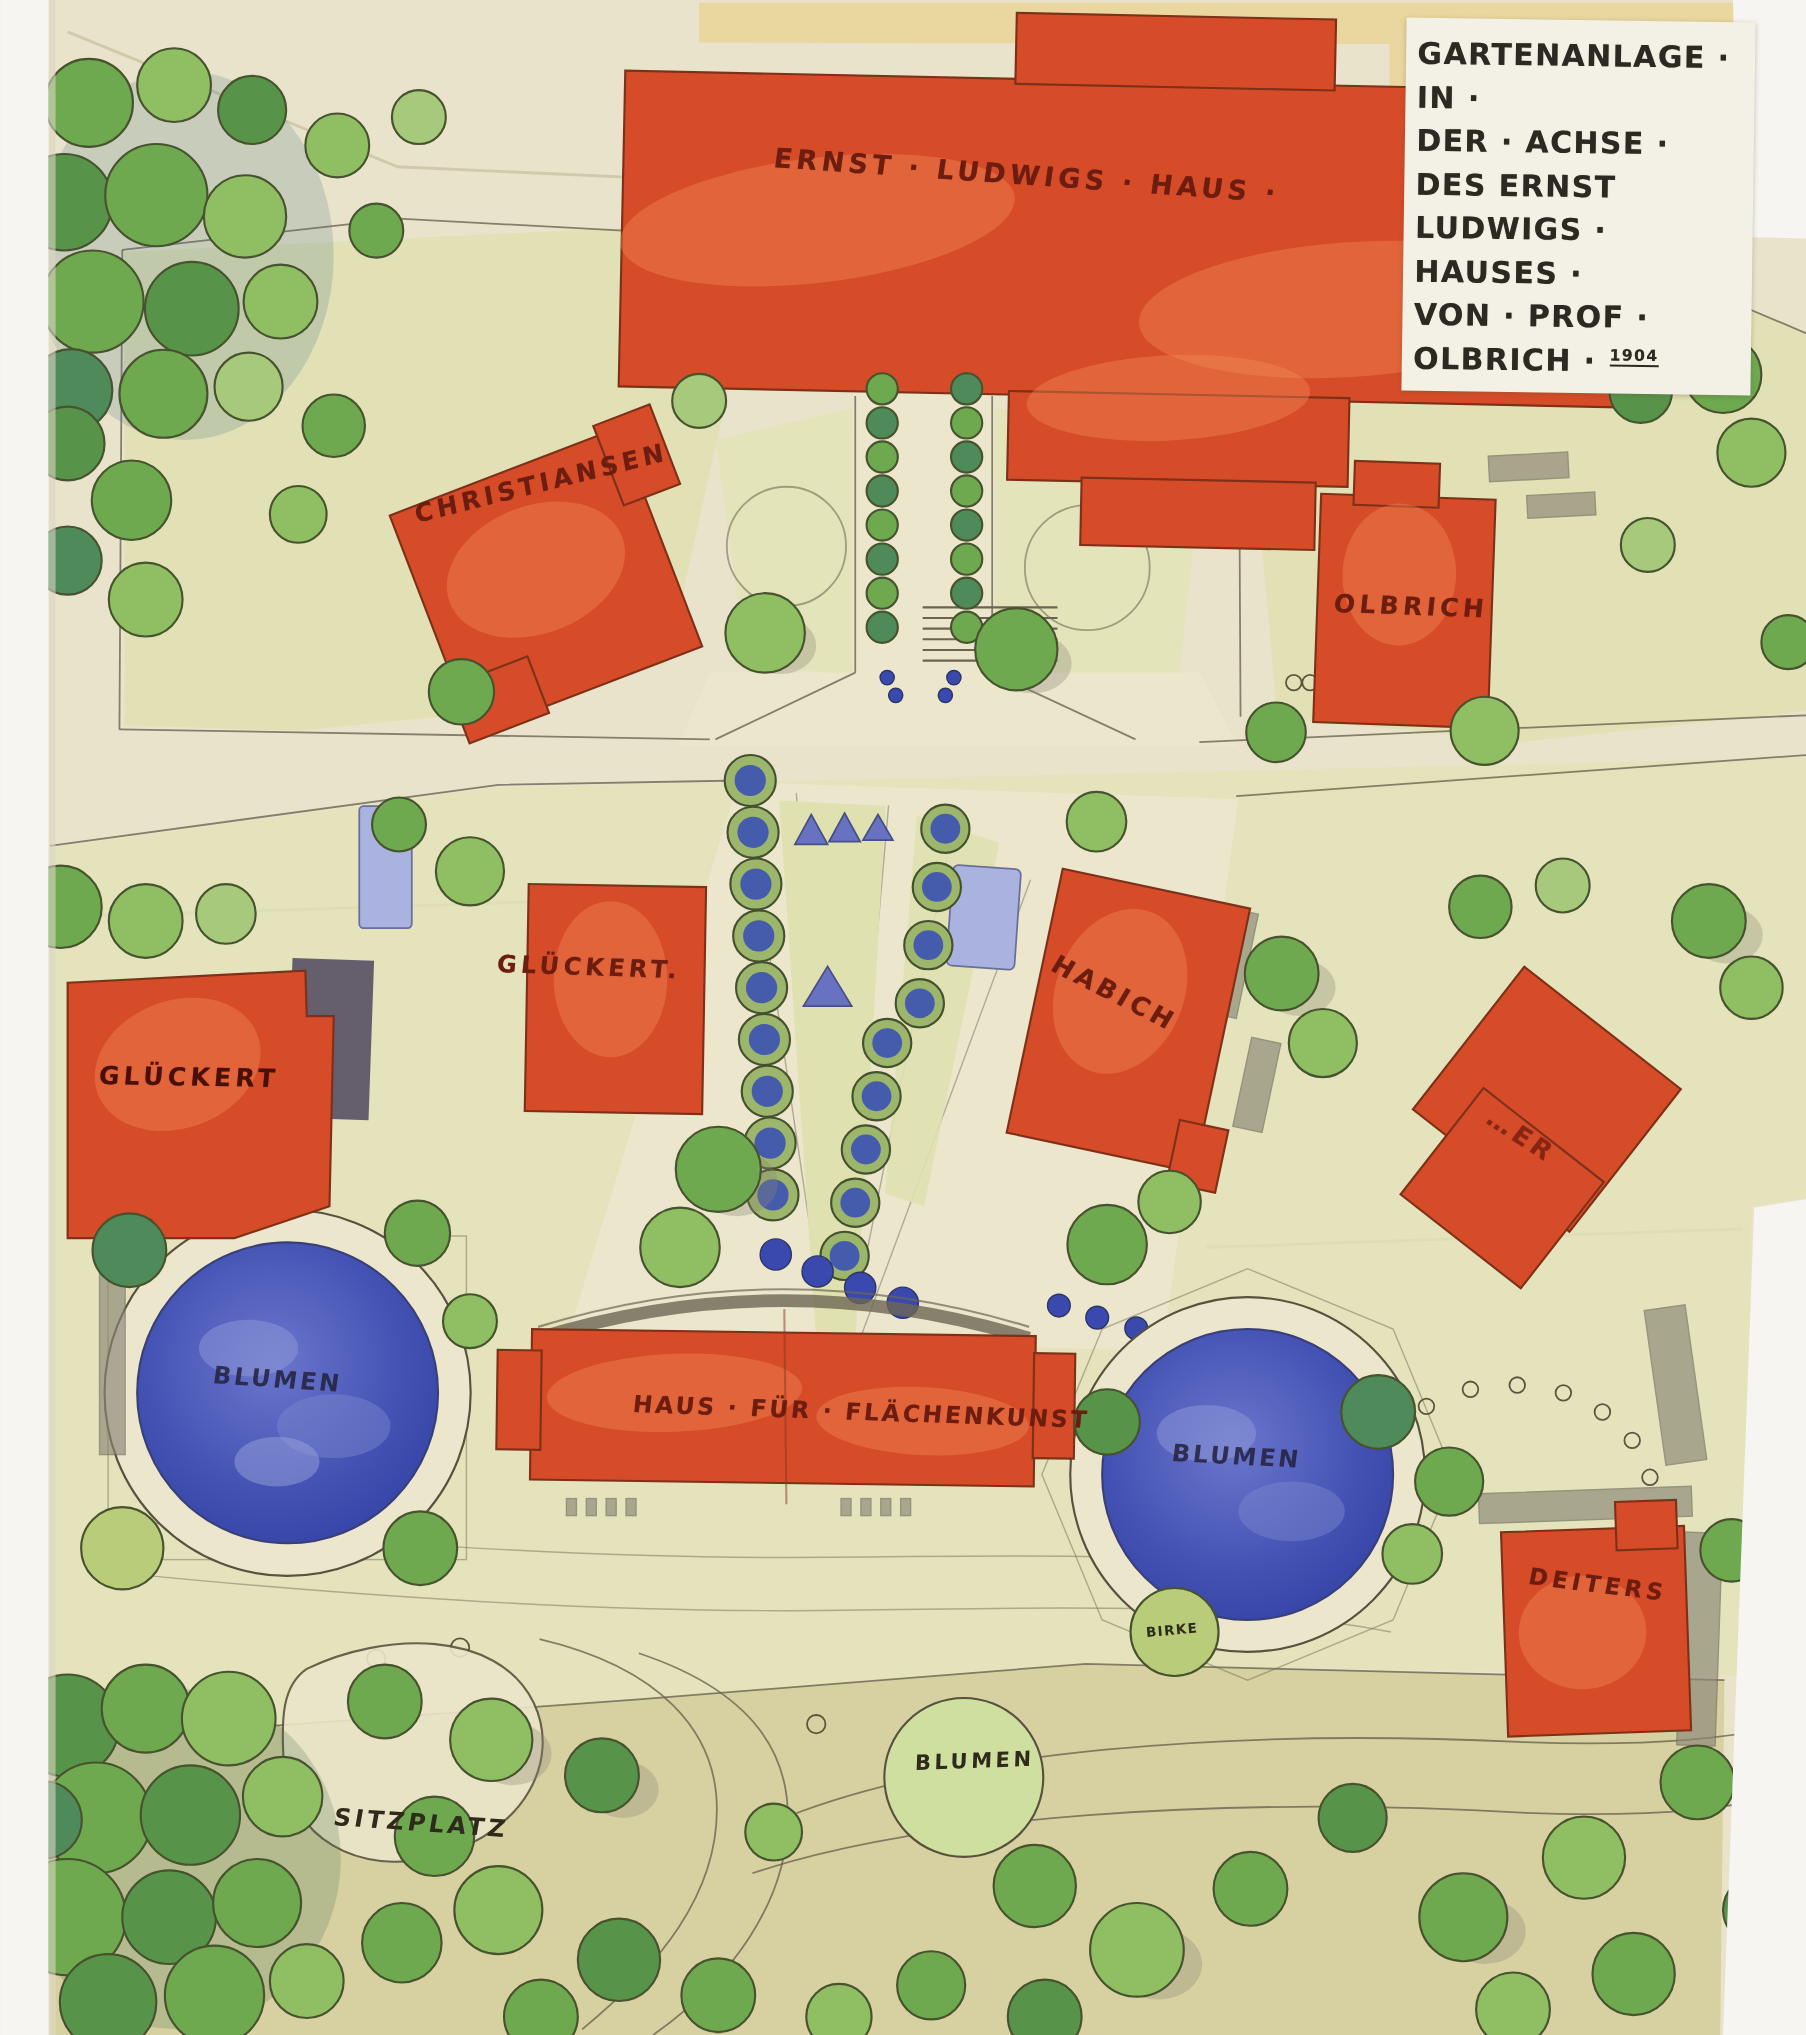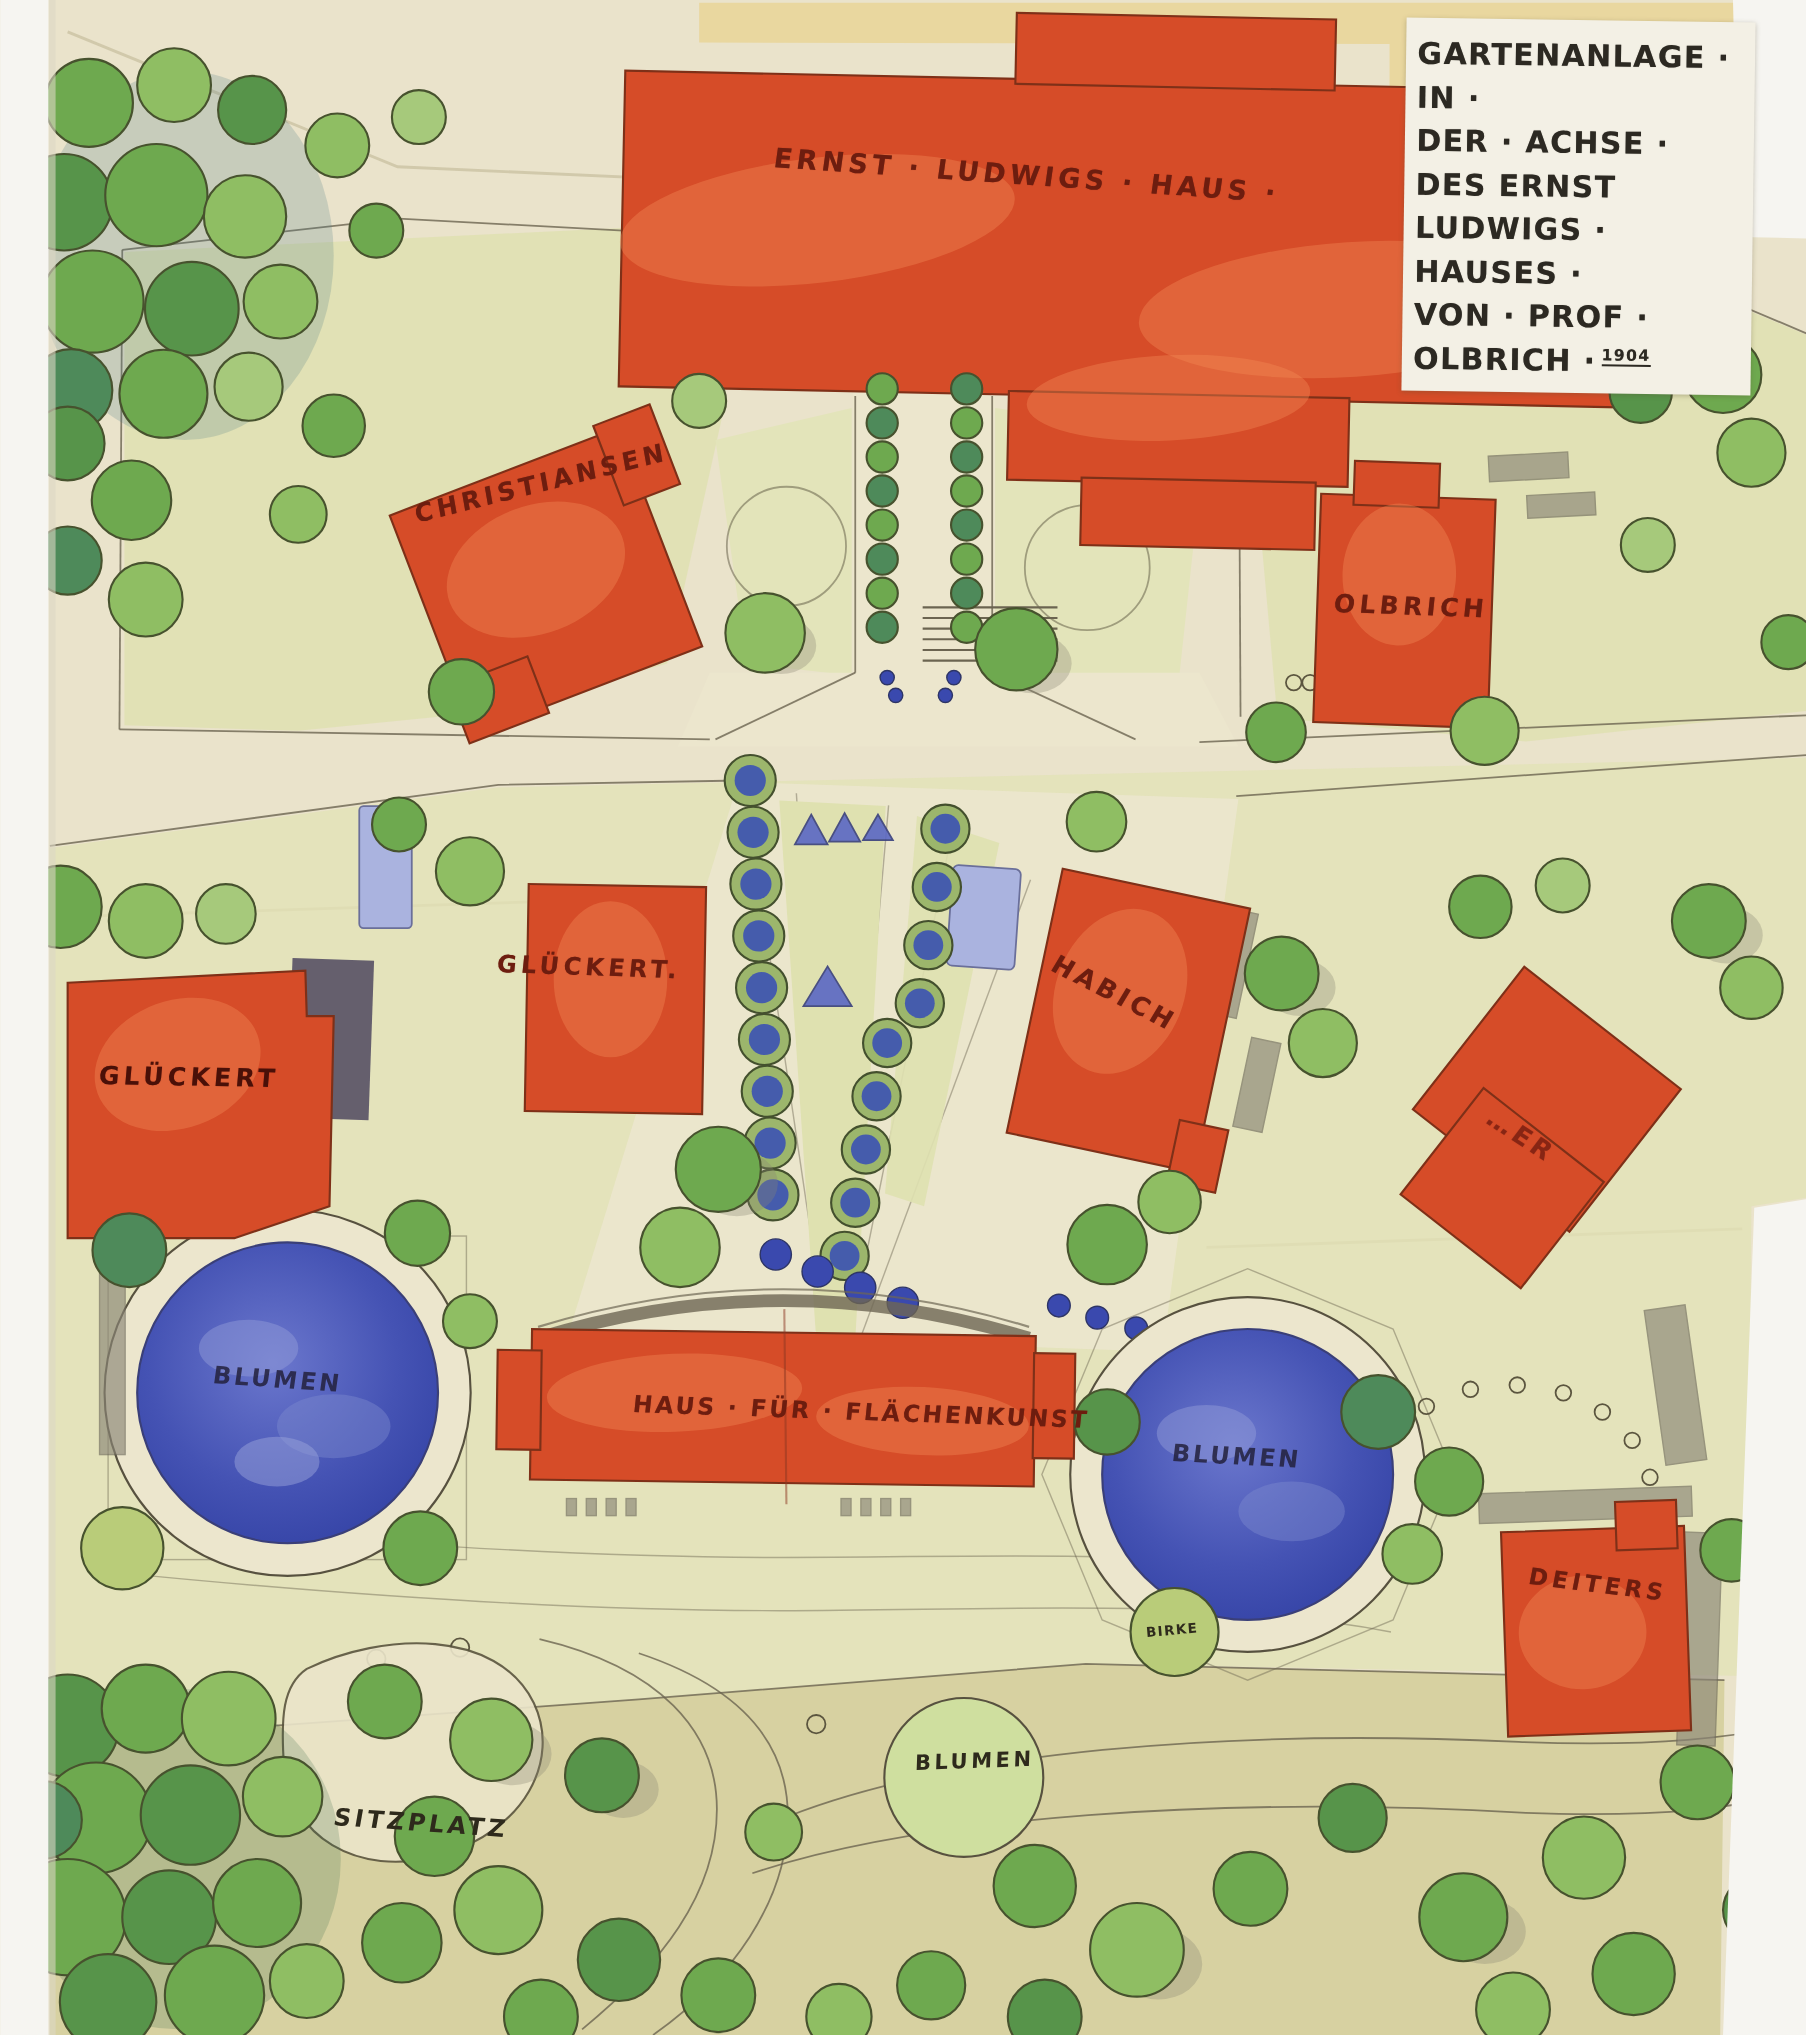--- a/index.html
+++ b/index.html
@@ -15,21 +15,21 @@
              font-family:"DejaVu Sans",sans-serif;transform-origin:left center;}
   .bld-label{color:var(--building_label_ink);font-weight:bold;letter-spacing:4.3px;
              text-shadow:0 0 0.7px rgba(109,29,15,.6);}
   .garden-label{color:#23213d;font-weight:bold;letter-spacing:2.8px;}
   .plain-label{color:#2e2a1c;font-weight:bold;letter-spacing:3.5px;}
   #title-block{position:absolute;left:1404px;top:20px;width:328px;z-index:3;
                background:var(--label_paper);transform:rotate(0.8deg);
                box-shadow:0 1.4px 5.7px rgba(90,80,50,.35);padding:14px 10px 11.4px 11.4px;}
   .title-line{font-size:30px;line-height:1.45;letter-spacing:1.4px;color:#2c2922;
               font-weight:bold;text-shadow:0 0 0.7px rgba(44,41,34,.5);}
-  #title-year{font-size:15.6px;vertical-align:super;border-bottom:2.1px solid #2c2922;margin-left:5px;}
+  #title-year{font-size:15.6px;vertical-align:super;border-bottom:2.1px solid #2c2922;margin-left:13px;}
   
   .tr{stroke:#47522e;stroke-width:3;}
   .g1{fill:#8fbe63}.g2{fill:#6ea94f}.g3{fill:#57944a}.g4{fill:#a6c97b}.g5{fill:#4e8a5a}.g6{fill:#b9cc79}
   .tsh{fill:#8a8574;opacity:.32}
   .so{fill:#9cb66c;stroke:#44502e;stroke-width:3}
   .si{fill:#3e55b2;opacity:.92}
   .bd{fill:#3a49ae;stroke:#2e3566;stroke-width:2}
   .oc{fill:none;stroke:#5b553f;stroke-width:2.5}
   .ln{stroke:#6b6450;stroke-width:2.5;fill:none;opacity:.8}
   .lnf{stroke:#6b6450;stroke-width:2;fill:none;opacity:.45}

